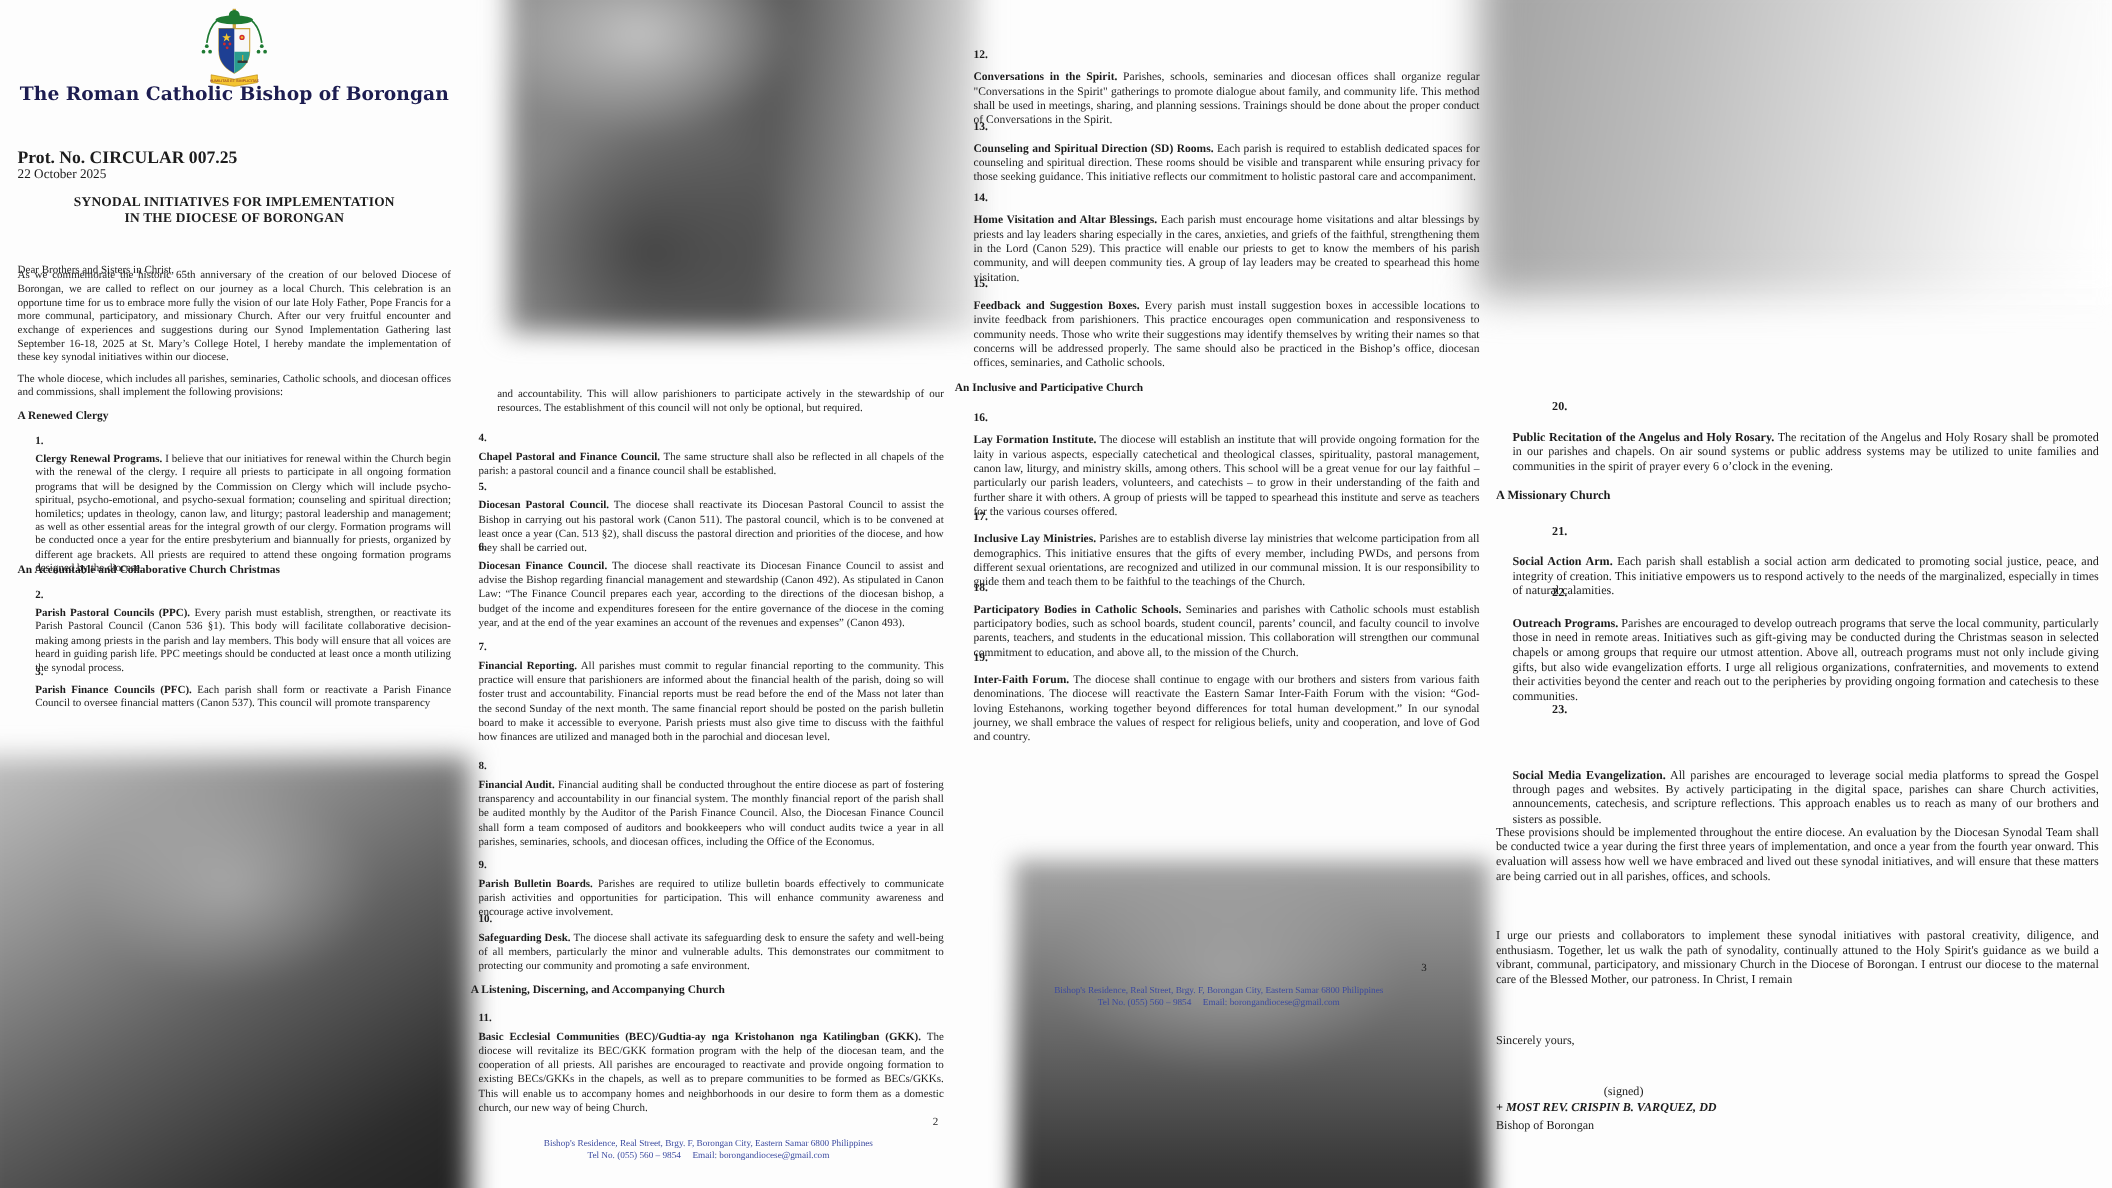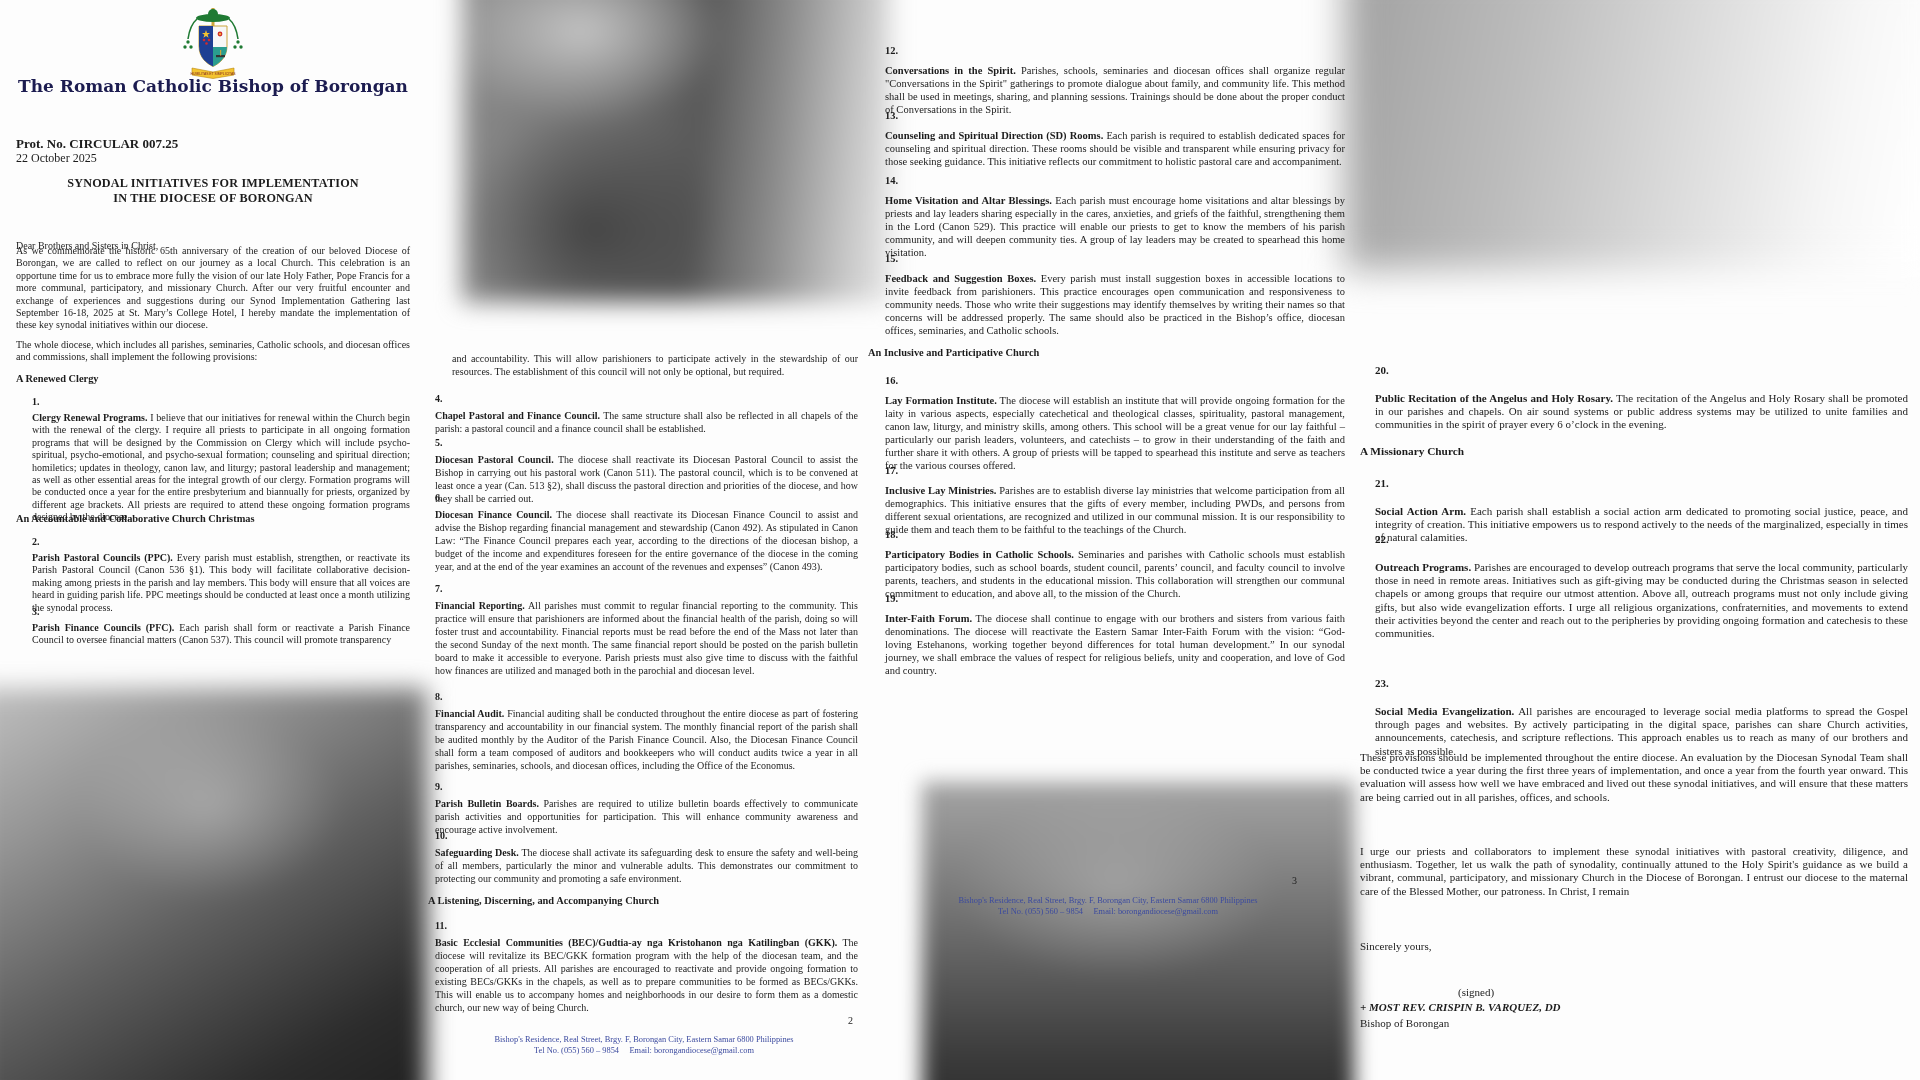--- a/index.html
+++ b/index.html
@@ -27,39 +27,39 @@
 
   .page{position:absolute;top:0;}
   .blk{position:absolute;flex-direction:column;}
   .just{text-align:justify;}
 
   
   .page1{left:16px;width:394px;font-size:10px;line-height:12.4px;}
   .crest{position:absolute;left:164px;top:6px;}
   .orgname{position:absolute;left:0;top:80px;width:100%;text-align:center;
            font-family:"DejaVu Serif",serif;font-weight:bold;font-size:17px;color:#1c1c50;}
-  .prot{font-weight:bold;font-size:13px;}
+  .prot{font-weight:bold;font-size:16px;}
   .doctitle{width:100%;text-align:center;font-weight:bold;font-size:12.2px;line-height:14.5px;letter-spacing:.2px;}
   .sec{font-weight:bold;font-size:10.4px;}
   .item{display:flex;}
   .num{flex:0 0 16px;font-weight:bold;}
   .itxt{flex:1;text-align:justify;}
 
   
   .page2{left:428px;width:432px;font-size:10px;line-height:13px;}
   .page2 .item{left:7px;width:423px;}
   .page2 .num{flex:0 0 17px;}
   
   .page3{left:868px;width:480px;font-size:10.5px;line-height:13px;}
   .page3 .item{left:17px;width:460px;}
   .page3 .num{flex:0 0 20px;}
   
   .page4{left:1360px;width:548px;font-size:11px;line-height:13.2px;}
   .page4 .item{left:15px;width:533px;}
-  .page4 .num{flex:0 0 28px;}
+  .page4 .num{flex:0 0 28px;margin-left:36px;}
 
   .footer{width:100%;text-align:center;color:#3b4a9f;font-size:8.4px;line-height:11px;}
   .pageno{font-size:10px;}
   .sig-name{font-weight:bold;font-size:11px;}
   .sig-title{}
 </style>
 </head>
 <body>
 
 <div class="canvas">
@@ -229,21 +229,21 @@
     <div class="blk sec" style="left:0;top:445px;font-size:11.3px;">A Missionary Church</div>
 
     <div class="blk item" style="top:477px;">
       <span class="num">21.</span>
       <div class="itxt"><b>Social Action Arm.</b><span> Each parish shall establish a social action arm dedicated to promoting social justice, peace, and integrity of creation. This initiative empowers us to respond actively to the needs of the marginalized, especially in times of natural calamities.</span></div>
     </div>
     <div class="blk item" style="top:533px;">
       <span class="num">22.</span>
       <div class="itxt"><b>Outreach Programs.</b><span> Parishes are encouraged to develop outreach programs that serve the local community, particularly those in need in remote areas. Initiatives such as gift-giving may be conducted during the Christmas season in selected chapels or among groups that require our utmost attention. Above all, outreach programs must not only include giving gifts, but also wide evangelization efforts. I urge all religious organizations, confraternities, and movements to extend their activities beyond the center and reach out to the peripheries by providing ongoing formation and catechesis to these communities.</span></div>
     </div>
-    <div class="blk item" style="top:677px;">
+    <div class="blk item" style="top:639px;gap:32px;">
       <span class="num">23.</span>
       <div class="itxt"><b>Social Media Evangelization.</b><span> All parishes are encouraged to leverage social media platforms to spread the Gospel through pages and websites. By actively participating in the digital space, parishes can share Church activities, announcements, catechesis, and scripture reflections. This approach enables us to reach as many of our brothers and sisters as possible.</span></div>
     </div>
 
     <div class="blk just" style="left:0;top:751px;width:548px;">These provisions should be implemented throughout the entire diocese. An evaluation by the Diocesan Synodal Team shall be conducted twice a year during the first three years of implementation, and once a year from the fourth year onward. This evaluation will assess how well we have embraced and lived out these synodal initiatives, and will ensure that these matters are being carried out in all parishes, offices, and schools.</div>
     <div class="blk just" style="left:0;top:845px;width:548px;">I urge our priests and collaborators to implement these synodal initiatives with pastoral creativity, diligence, and enthusiasm. Together, let us walk the path of synodality, continually attuned to the Holy Spirit's guidance as we build a vibrant, communal, participatory, and missionary Church in the Diocese of Borongan. I entrust our diocese to the maternal care of the Blessed Mother, our patroness. In Christ, I remain</div>
 
     <div class="blk" style="left:0;top:940px;">Sincerely yours,</div>
     <div class="blk" style="left:98px;top:986px;">(signed)</div>
     <div class="blk sig-name" style="left:0;top:1001px;font-style:italic;">+ MOST REV. CRISPIN B. VARQUEZ, DD</div>

